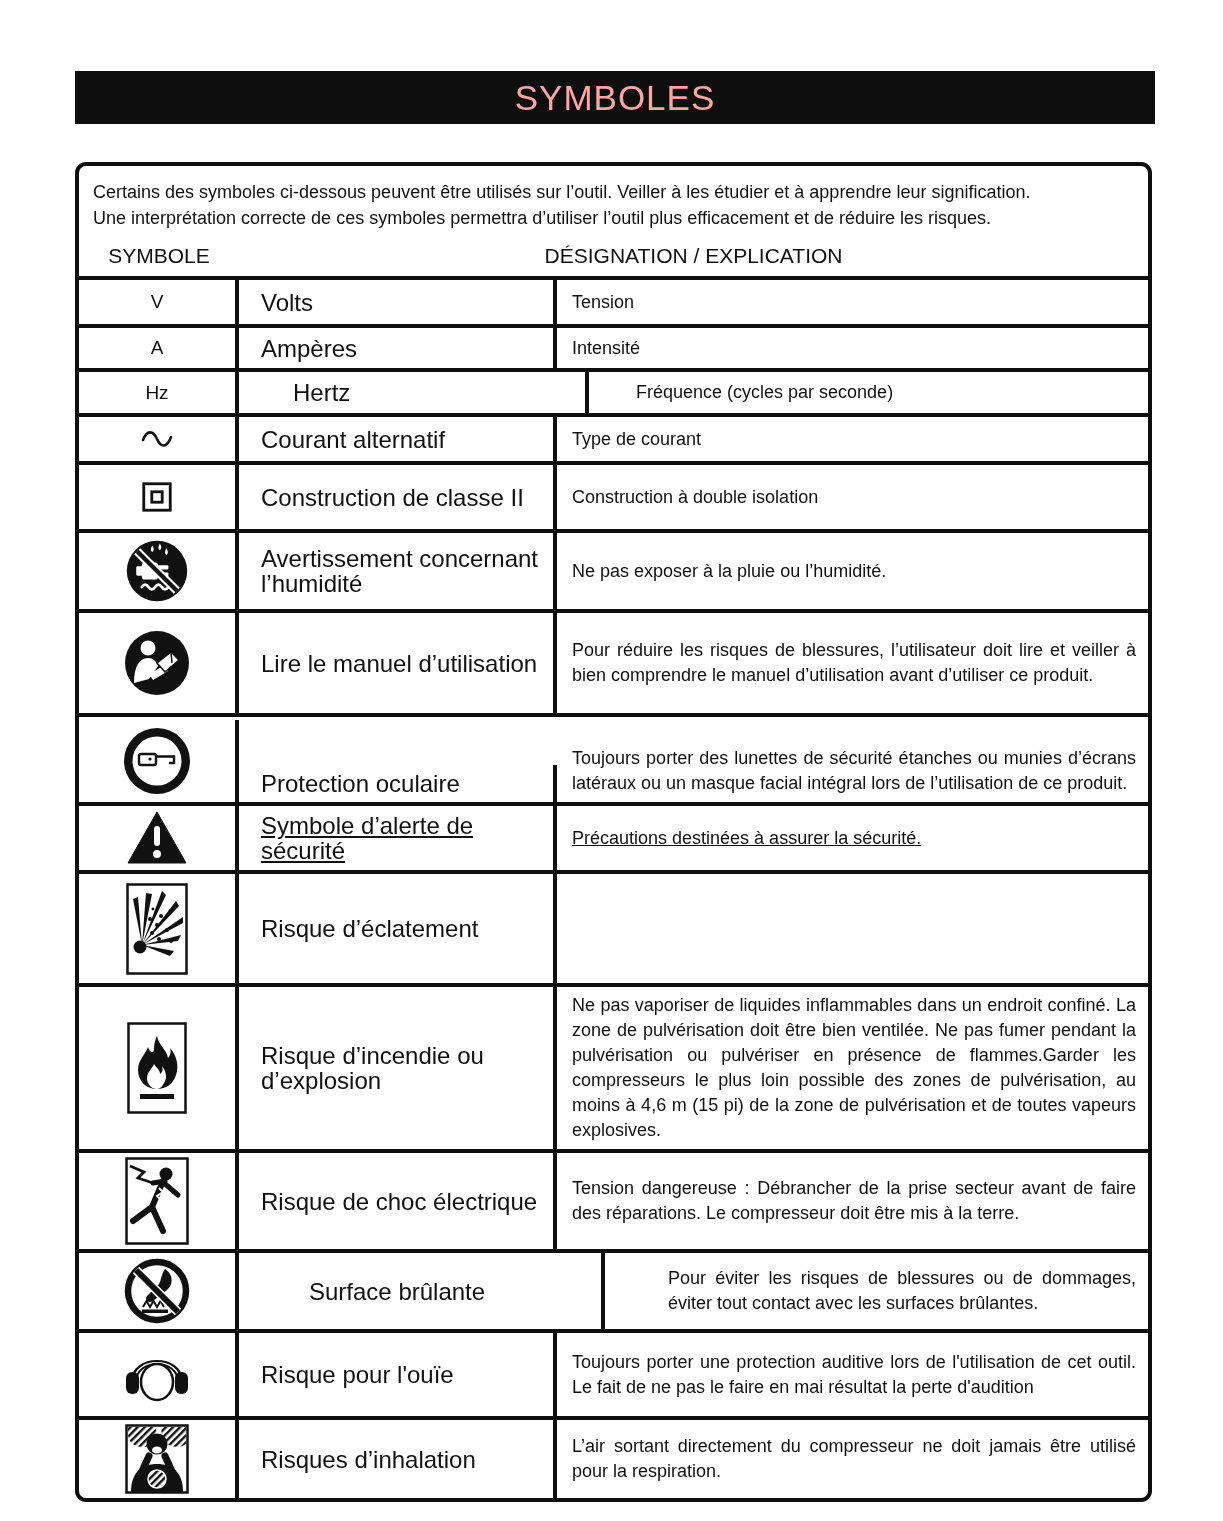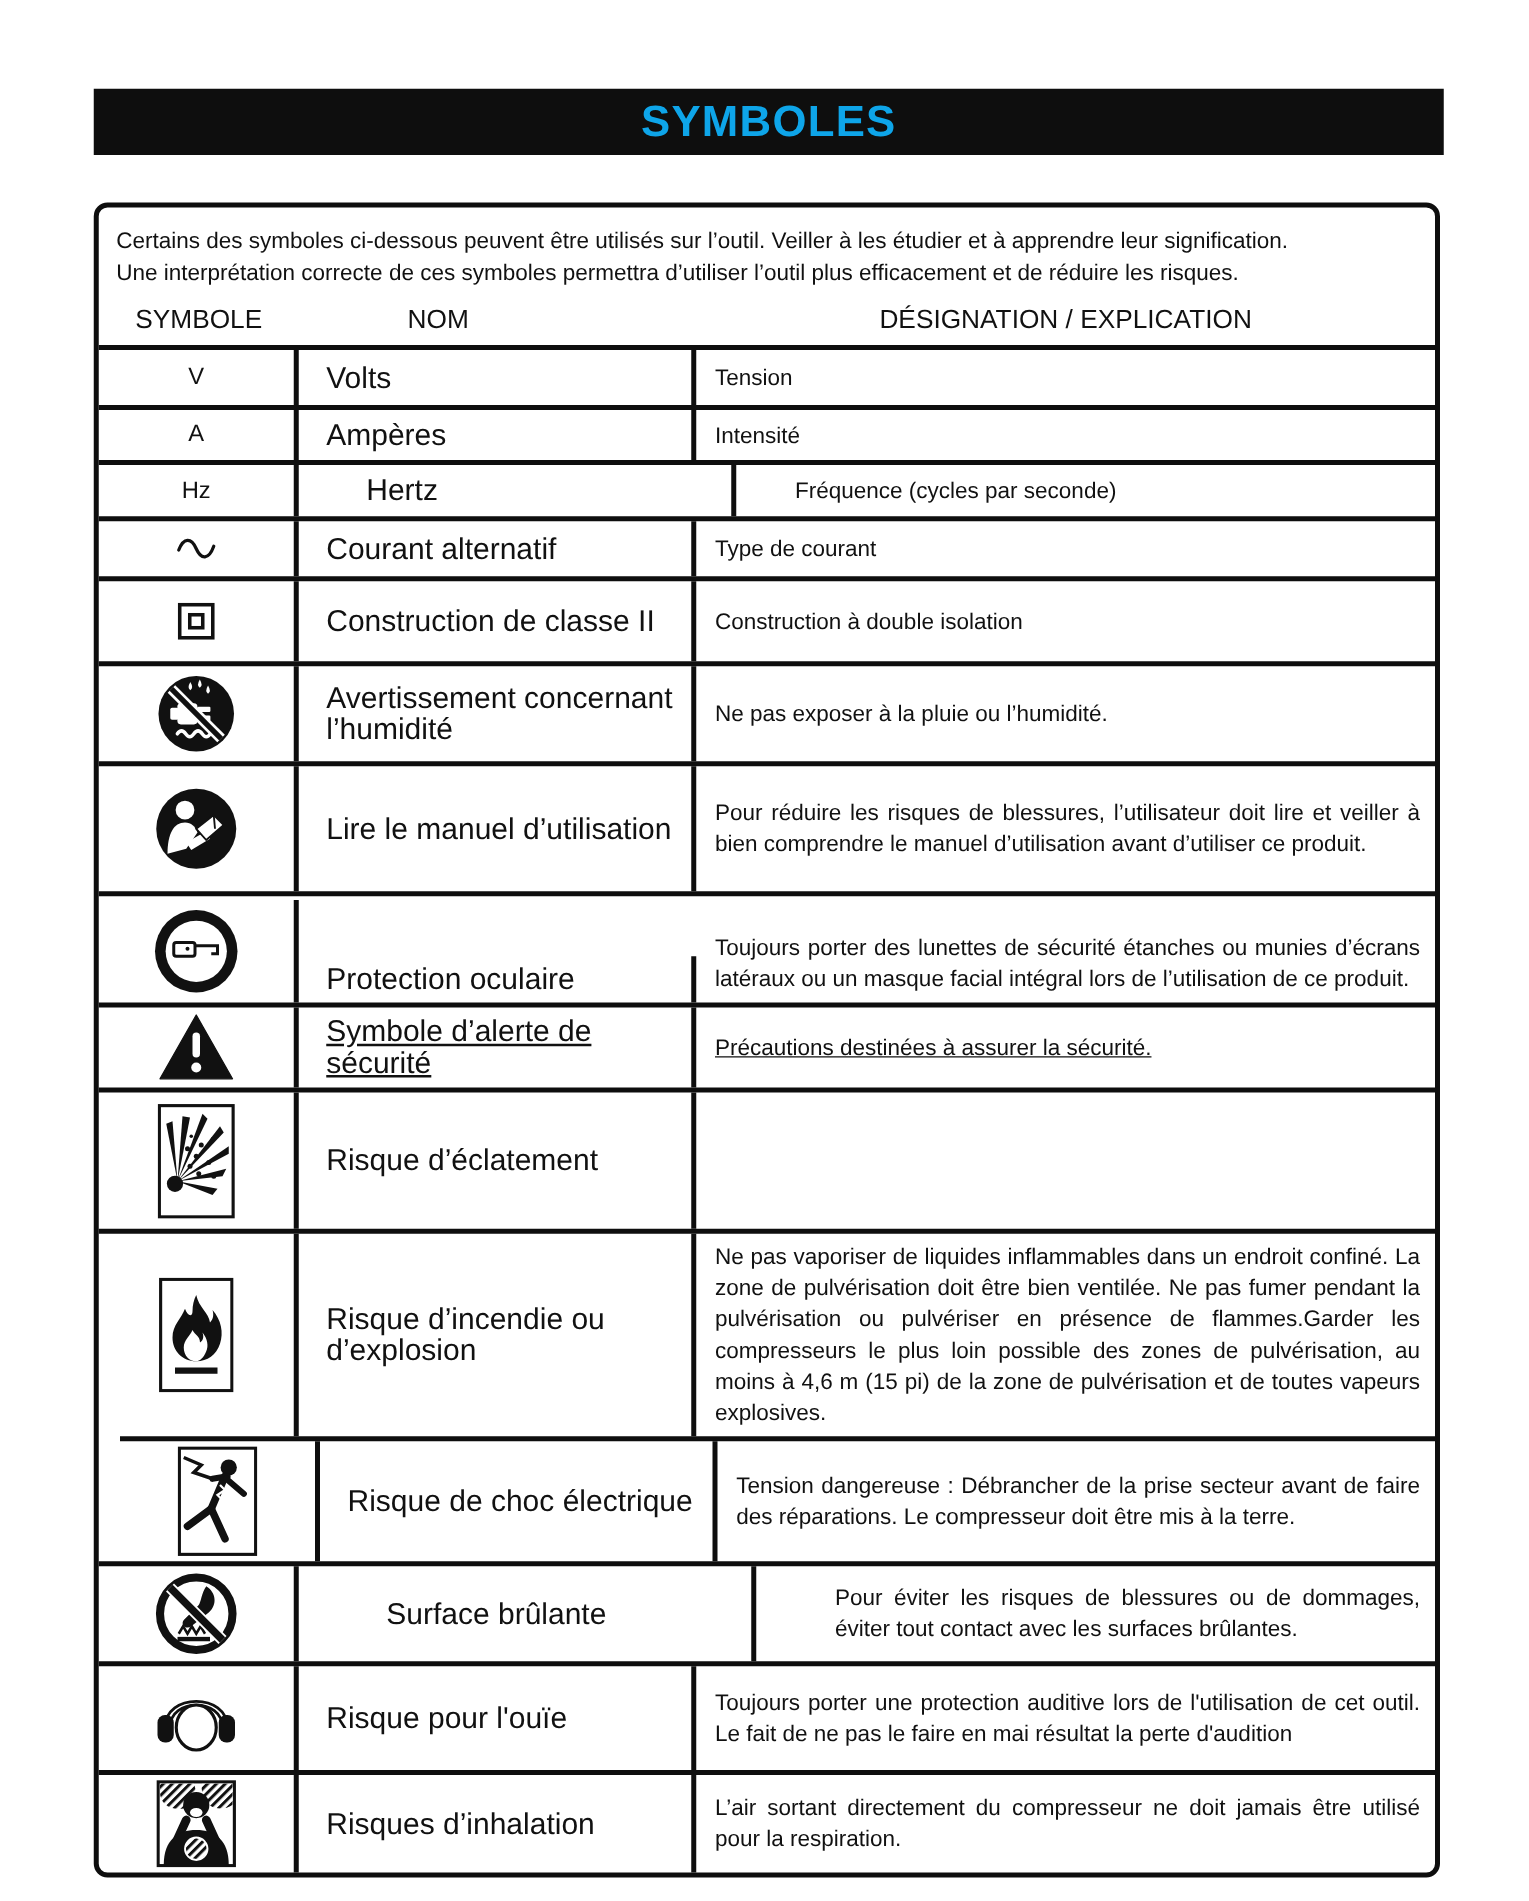--- a/index.html
+++ b/index.html
@@ -2,21 +2,21 @@
 <html><head>
 <meta charset="utf-8">
 <style>
   * { margin:0; padding:0; box-sizing:border-box; }
   html,body { background:#ffffff; }
   body { width:1223px; height:1521px; position:relative; overflow:hidden;
          font-family:"Liberation Sans","DejaVu Sans",sans-serif; color:#111; }
 
   .title-bar { position:absolute; left:75px; top:71px; width:1080px; height:53px;
                background:#0e0e0e; display:flex; align-items:center; justify-content:center; }
-  .title-bar span { color:#0ea5e9; font-weight:bold; font-size:35px; letter-spacing:1px; }
+  .title-bar span { color:#fca5a5; font-weight:normal; font-size:35px; letter-spacing:1px; }
 
   .symbols-box { position:absolute; left:75px; top:162px; width:1077px;
                  border:4px solid #0e0e0e; border-radius:11px; background:#fff;
                  padding-top:9px; }
 
   .intro { padding:4px 14px 0 14px; font-size:18px; line-height:26px; }
 
   .col-headers { display:flex; margin-top:13px; margin-bottom:8px; font-weight:normal; font-size:21px; }
   .ch1 { width:160px; text-align:center; }
   .ch2 { width:318px; text-align:center; padding-right:95px; }
@@ -43,21 +43,20 @@
   <span>SYMBOLES</span>
 </div>
 
 <div class="symbols-box">
   <div class="intro">
     <div>Certains des symboles ci-dessous peuvent être utilisés sur l’outil. Veiller à les étudier et à apprendre leur signification.</div>
     <div>Une interprétation correcte de ces symboles permettra d’utiliser l’outil plus efficacement et de réduire les risques.</div>
   </div>
   <div class="col-headers">
     <div class="ch1">SYMBOLE</div>
-    <div class="ch2">NOM</div>
     <div class="ch3">DÉSIGNATION / EXPLICATION</div>
   </div>
   <div class="grid" id="grid">
       <div class="row" style="min-height: 44px;">
     <div class="cell c-sym">
           <span class="sym-text">V</span>
         </div>
     <div class="cell c-name">
           <span class="name-text">Volts</span>
         </div>
@@ -250,21 +249,21 @@
             </svg>
           </span>
         </div>
     <div class="cell c-name">
           <span class="name-text">Risque d’incendie ou d’explosion</span>
         </div>
     <div class="cell c-exp">
           <p class="exp-text">Ne pas vaporiser de liquides inflammables dans un endroit confiné. La zone de pulvérisation doit être bien ventilée. Ne pas fumer pendant la pulvérisation ou pulvériser en présence de flammes.Garder les compresseurs le plus loin possible des zones de pulvérisation, au moins à 4,6 m (15 pi) de la zone de pulvérisation et de toutes vapeurs explosives.</p>
         </div>
   </div>
-      <div class="row" style="min-height: 93px; margin-left: 17px;">
+      <div class="row" style="min-height: 93px;">
     <div class="cell c-sym">
           <span class="sym-icon">
             <svg width="64" height="88" viewBox="0 0 64 88">
               <rect x="1.5" y="1.5" width="61" height="85" fill="none" stroke="#111" stroke-width="2.5"></rect>
               <path d="M5 9 L19 15 L13 21 L28 26" stroke="#111" stroke-width="2.8" fill="none"></path>
               <circle cx="41" cy="17" r="6.5" fill="#111"></circle>
               <g stroke="#111" stroke-linecap="round">
                 <line x1="38" y1="24" x2="27" y2="50" stroke-width="6"></line>
                 <line x1="28" y1="26" x2="40" y2="24" stroke-width="5"></line>
                 <line x1="39" y1="26" x2="53" y2="38" stroke-width="5"></line>

